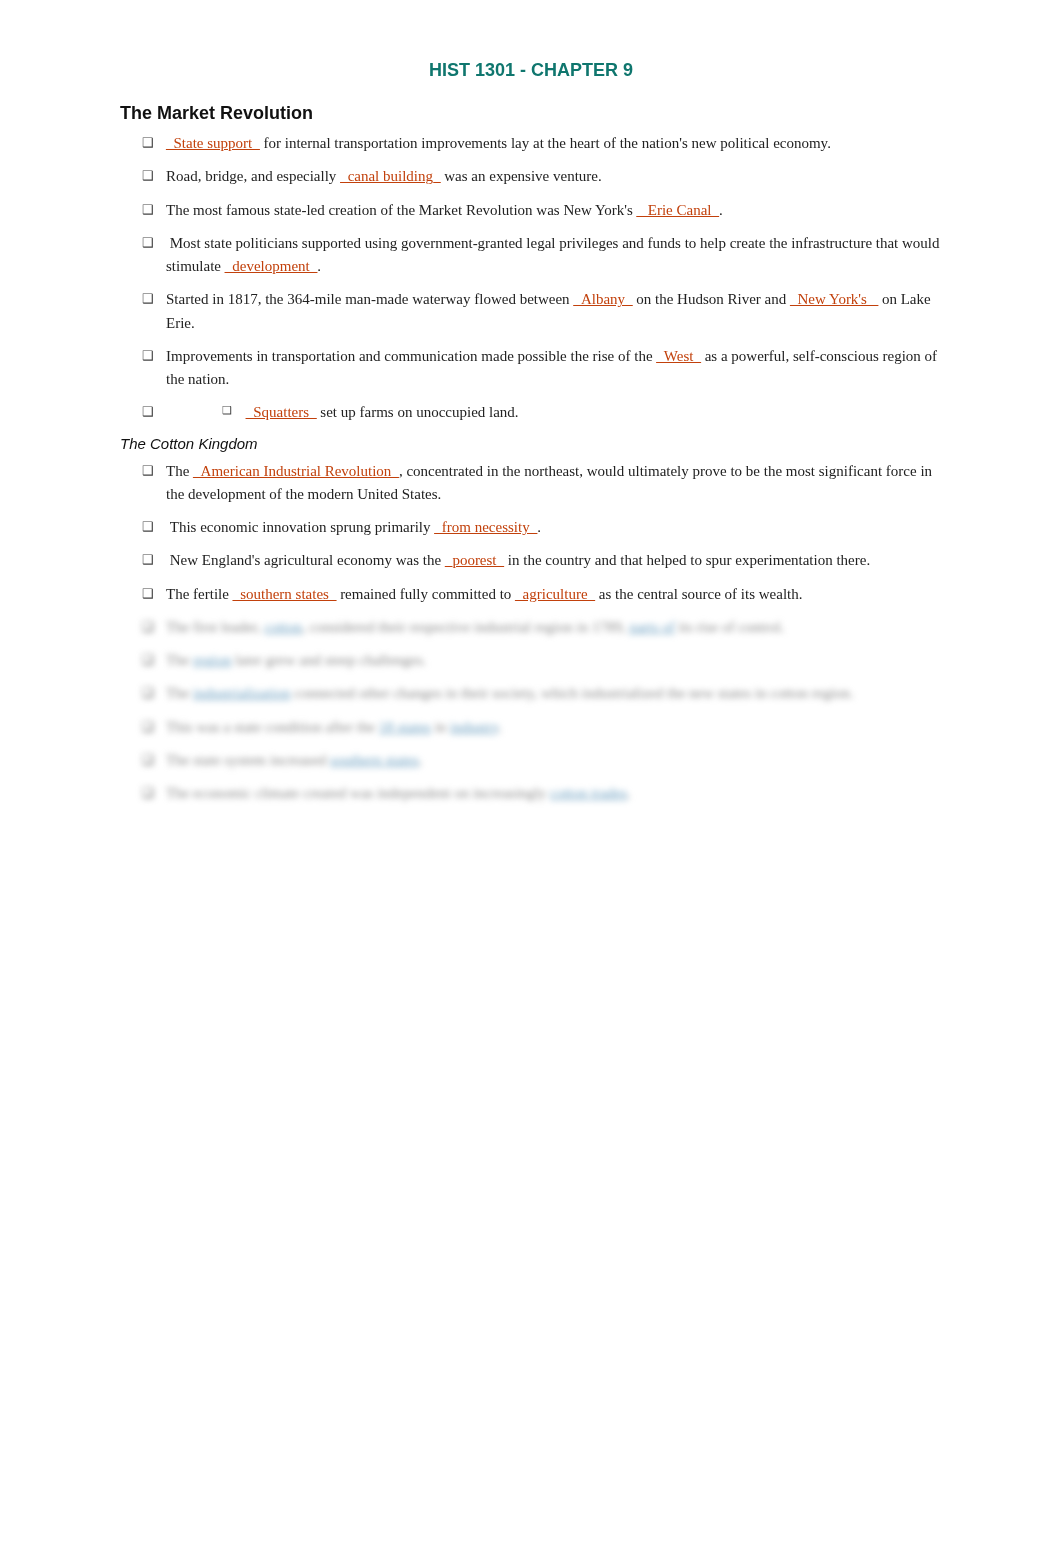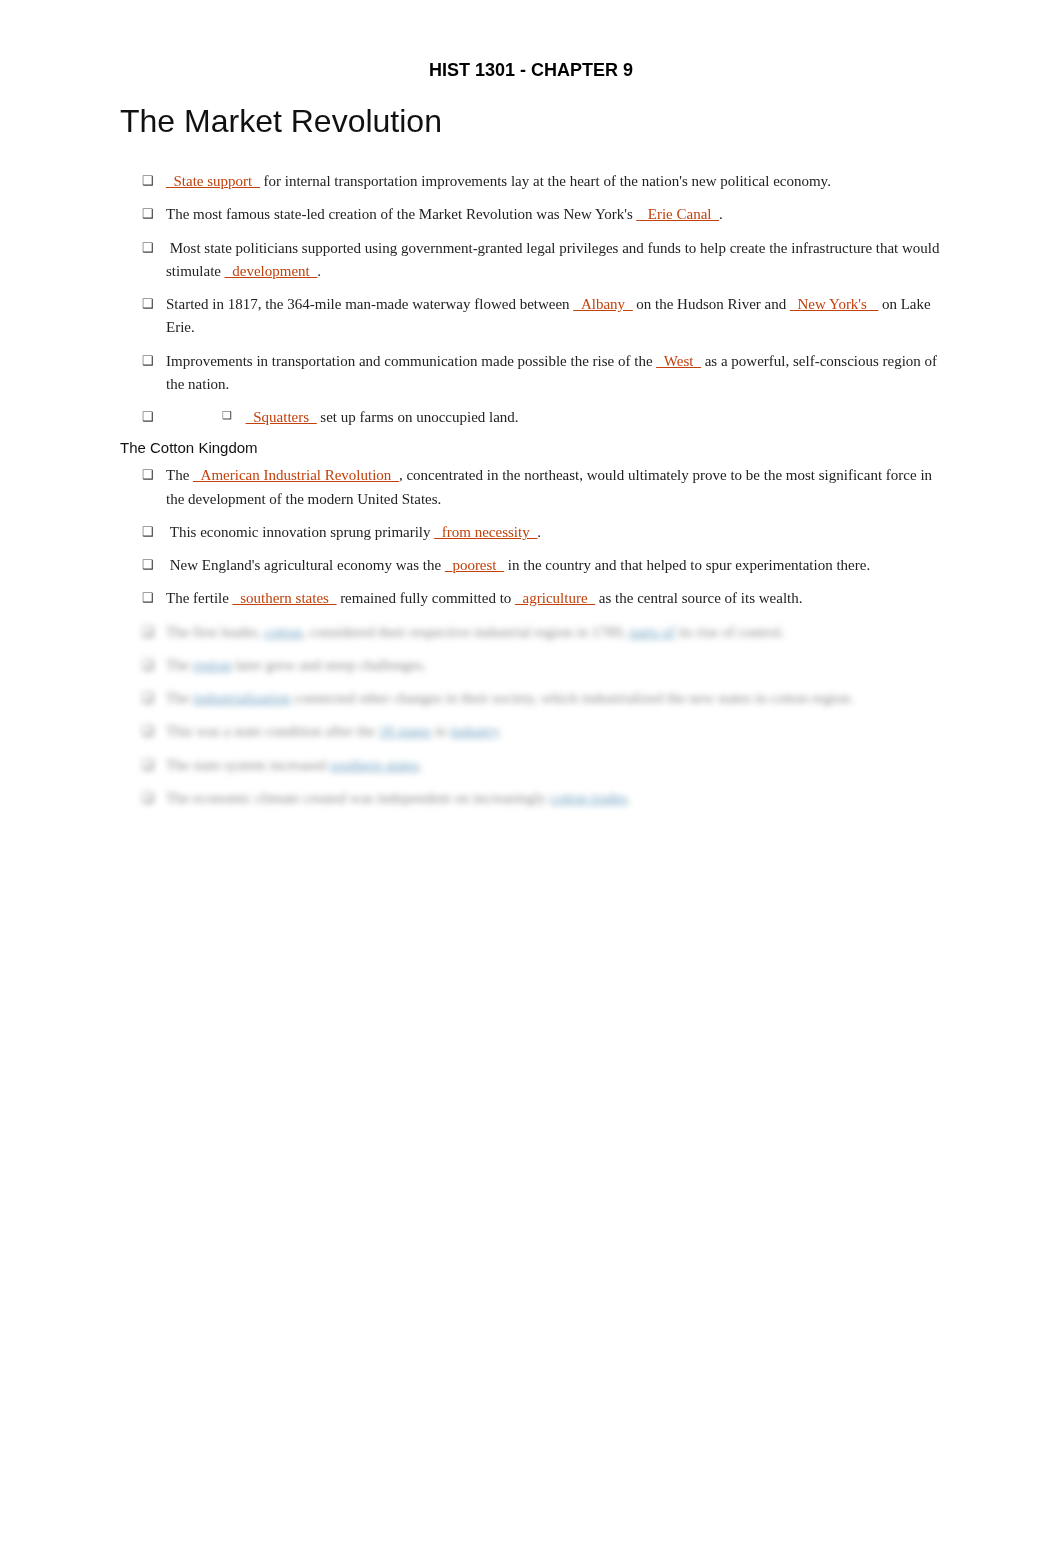--- a/index.html
+++ b/index.html
@@ -11,35 +11,36 @@
       width: 1062px;
       min-height: 1561px;
       padding: 60px 120px 80px 120px;
     }
     .page-title {
       text-align: center;
       font-size: 18px;
       font-weight: bold;
       font-family: Arial, sans-serif;
       margin-bottom: 22px;
-      color: #000000;
+      color: #0f766e;
     }
     .section-title {
-      font-size: 32px;
-      font-weight: normal;
+      font-size: 18px;
+      font-weight: bold;
       font-family: Arial, sans-serif;
-      margin-bottom: 30px;
+      margin-bottom: 8px;
       color: #111;
     }
     .section-title-2 {
       font-size: 16px;
       font-weight: normal;
       font-family: Arial, sans-serif;
       margin-bottom: 10px;
       color: #111;
+      font-style: italic;
     }
     ul.main-list {
       list-style: none;
       padding-left: 30px;
       margin-bottom: 10px;
     }
     ul.main-list > li {
       margin-bottom: 10px;
       padding-left: 16px;
       position: relative;
@@ -102,20 +103,23 @@
   <h1 class="page-title">HIST 1301 - CHAPTER 9</h1>
 
   <h2 class="section-title">The Market Revolution</h2>
 
   <ul class="main-list">
 
     <li>
       <span><span class="link">_State support_</span> for internal transportation improvements lay at the heart of the nation's new political economy.</span>
     </li>
 
+    <li>
+      <span>Road, bridge, and especially <span class="link">_canal building_</span> was an expensive venture.</span>
+    </li>
 
     <li>
       <span>The most famous state-led creation of the Market Revolution was New York's <span class="link">_ Erie Canal_</span>.</span>
     </li>
 
     <li>
       <span>&nbsp;Most state politicians supported using government-granted legal privileges and funds to help create the infrastructure that would stimulate <span class="link">_development_</span>.</span>
     </li>
 
     <li>

